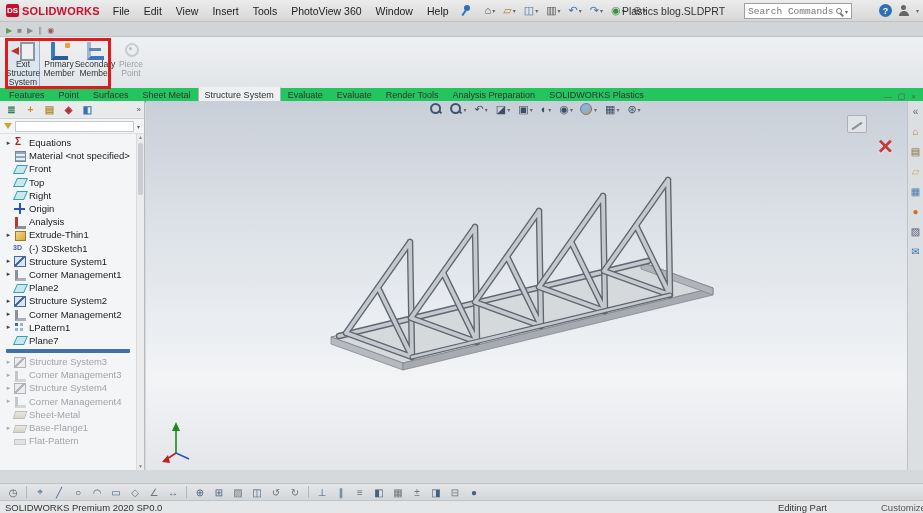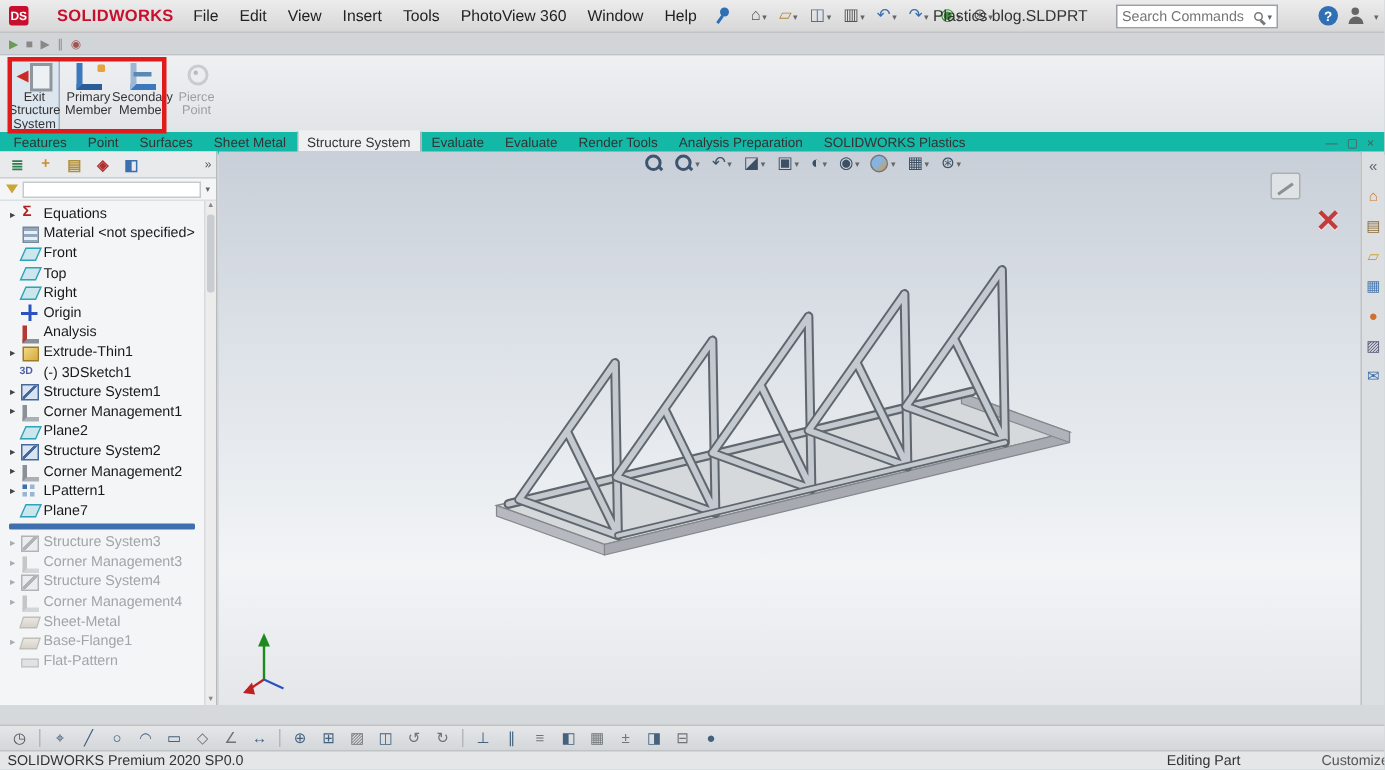--- a/index.html
+++ b/index.html
@@ -1,35 +1,35 @@
 <!DOCTYPE html>
 <html><head>
 <meta charset="utf-8">
 <style>
 *{margin:0;padding:0;box-sizing:border-box}
 html,body{width:923px;height:513px;overflow:hidden;font-family:"Liberation Sans",sans-serif;background:#d6d9db}
 .app{position:relative;width:923px;height:513px;color:#222;font-size:11px}
 
 
 .titlebar{position:absolute;left:0;top:0;right:0;height:22px;background:linear-gradient(#ececec,#d7d7d7);border-bottom:1px solid #c2c2c2;display:flex;align-items:center}
-.logo{display:flex;align-items:center;gap:19px;padding:0 6px}
+.logo{display:flex;align-items:center;gap:3px;padding:0 6px}
 .logo-sq{width:13px;height:13px;background:#c8102e;color:#fff;font-weight:bold;font-size:8px;display:flex;align-items:center;justify-content:center;border-radius:2px}
 .logo-tx{color:#c8102e;font-weight:bold;font-size:11px;letter-spacing:.2px}
 .menus{display:flex}
 .menu{padding:3px 7px;font-size:10.5px;color:#222}
 .pin-ic{width:10px;height:13px;position:relative;margin-left:4px}
 .pin-ic::before{content:"";position:absolute;left:4px;top:1px;width:6px;height:6px;border-radius:50%;background:#2f6fb4}
 .pin-ic::after{content:"";position:absolute;left:3px;top:6px;width:2px;height:6px;background:#2f6fb4;transform:rotate(35deg)}
 .tb-icons{display:flex;margin-left:12px;gap:2px;align-items:center}
 .tb-ic{display:flex;align-items:center;gap:1px;padding:1px 3px}
 .tb-ic .g{font-size:11px;color:var(--ic,#555);line-height:11px}
 .dd{font-size:6px;color:#666}
 .doc-title{position:absolute;left:622px;top:5px;font-size:10.5px;color:#333;white-space:nowrap}
 .search{position:absolute;left:744px;top:3px;width:108px;height:16px;background:#fff;border:1px solid #9aa0a6;display:flex;align-items:center;padding:0 3px;gap:3px}
-.search input{border:0;outline:0;flex:1;font-size:9.5px;font-family:Liberation Sans, sans-serif;color:#333;min-width:0;background:transparent}
+.search input{border:0;outline:0;flex:1;font-size:9.5px;font-family:Liberation Mono, monospace;color:#333;min-width:0;background:transparent}
 .mini-mag{width:6px;height:6px;border:1.5px solid #777;border-radius:50%;position:relative;flex:none}
 .mini-mag::after{content:"";position:absolute;width:4px;height:1.5px;background:#777;right:-3px;bottom:-2px;transform:rotate(45deg)}
 .right-ic{position:absolute;right:4px;top:4px;display:flex;gap:7px;align-items:center}
 .help-circ{width:13px;height:13px;border-radius:50%;background:#2f6fb4;color:#fff;font-size:9px;font-weight:bold;display:flex;align-items:center;justify-content:center}
 .person{width:10px;height:11px;position:relative}
 .person::before{content:"";position:absolute;left:2.5px;top:0;width:5px;height:5px;border-radius:50%;background:#666}
 .person::after{content:"";position:absolute;left:0;bottom:0;width:10px;height:5px;border-radius:5px 5px 0 0;background:#666}
 
 
 .macrobar{position:absolute;left:0;top:22px;right:0;height:15px;background:#d2d5d8;border-bottom:1px solid #c0c3c6;display:flex;align-items:center;padding-left:6px;gap:5px}
@@ -47,21 +47,21 @@
 .ri-exit::before{content:"";position:absolute;left:9px;top:1px;width:11px;height:15px;border:2px solid #8e979e;background:#eef1f3}
 .ri-exit::after{content:"";position:absolute;left:0;top:6px;border-top:4px solid transparent;border-bottom:4px solid transparent;border-right:8px solid #cc2a24}
 .ri-primary::before{content:"";position:absolute;left:4px;top:1px;width:13px;height:14px;border-left:4px solid #3c78bc;border-bottom:4px solid #2a5c98}
 .ri-primary::after{content:"";position:absolute;right:1px;top:2px;width:5px;height:5px;background:#e8a33c;border-radius:1px}
 .ri-secondary::before{content:"";position:absolute;left:4px;top:1px;width:13px;height:14px;border-left:4px solid #9db8d6;border-bottom:4px solid #3c78bc}
 .ri-secondary::after{content:"";position:absolute;left:6px;top:7px;width:12px;height:3px;background:#5c88b8}
 .ri-pierce::before{content:"";position:absolute;left:6px;top:2px;width:10px;height:10px;border:2px solid #9aa0a6;border-radius:50%}
 .ri-pierce::after{content:"";position:absolute;left:10px;top:6px;width:3px;height:3px;background:#70767c;border-radius:50%}
 
 
-.tabsrow{position:absolute;left:0;top:88px;right:0;height:15px;background:#14b8a6;border-bottom:1px solid #aeb2b6;display:flex;align-items:stretch;padding-left:2px}
+.tabsrow{position:absolute;left:0;top:88px;right:0;height:15px;background:#22c55e;border-bottom:1px solid #aeb2b6;display:flex;align-items:stretch;padding-left:2px}
 .cm-tab{font-size:9px;padding:0 6px;display:flex;align-items:center;color:#333;border:1px solid transparent;white-space:nowrap}
 .cm-tab.active{background:#eef0f2;border-color:#aeb2b6;border-top-color:#eef0f2;margin-top:-1px}
 .doc-controls{margin-left:auto;display:flex;gap:6px;align-items:center;padding-right:5px}
 .doc-controls .g{font-size:8px;color:#555}
 
 
 .main{position:absolute;left:0;top:101px;right:0;height:369px}
 
 
 .fmpanel{position:absolute;left:0;top:0;width:145px;bottom:0;background:#f4f5f6;border-right:1px solid #b8bbbe;display:flex;flex-direction:column}

